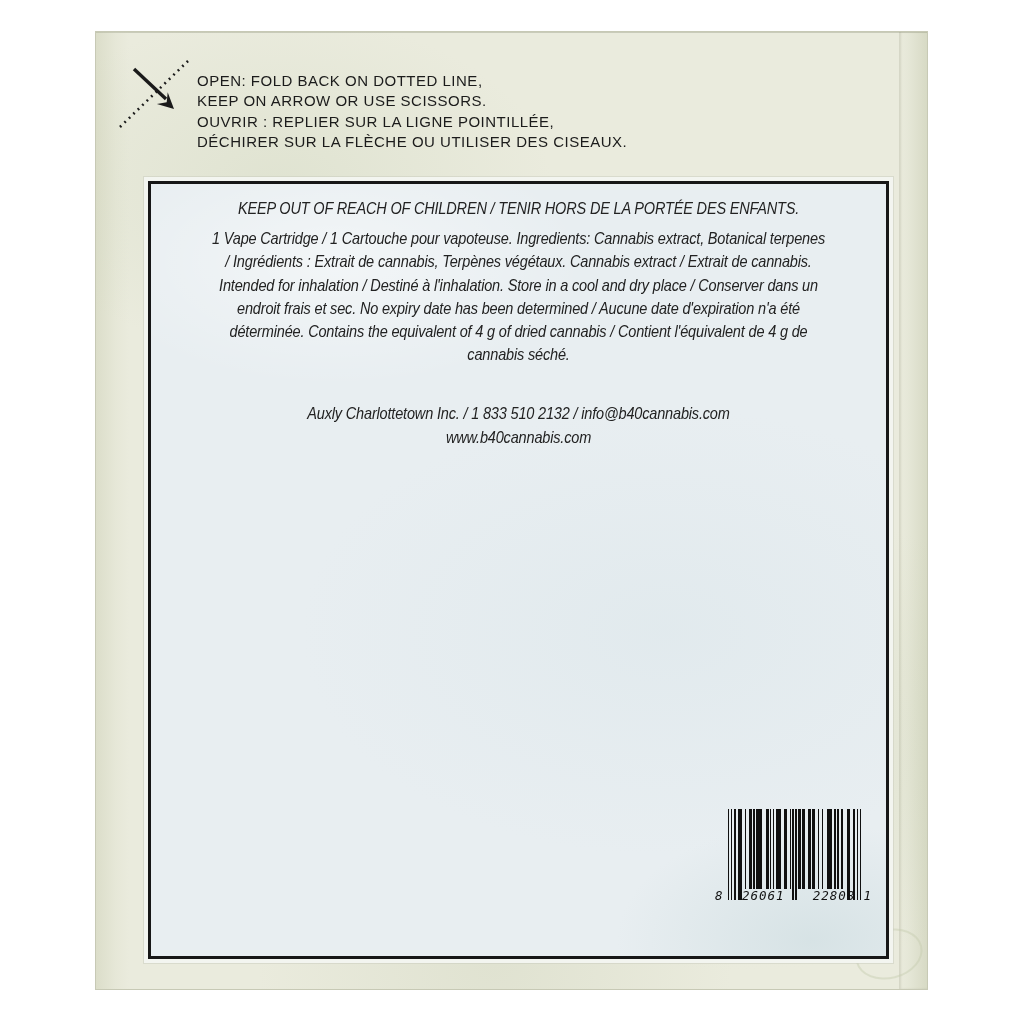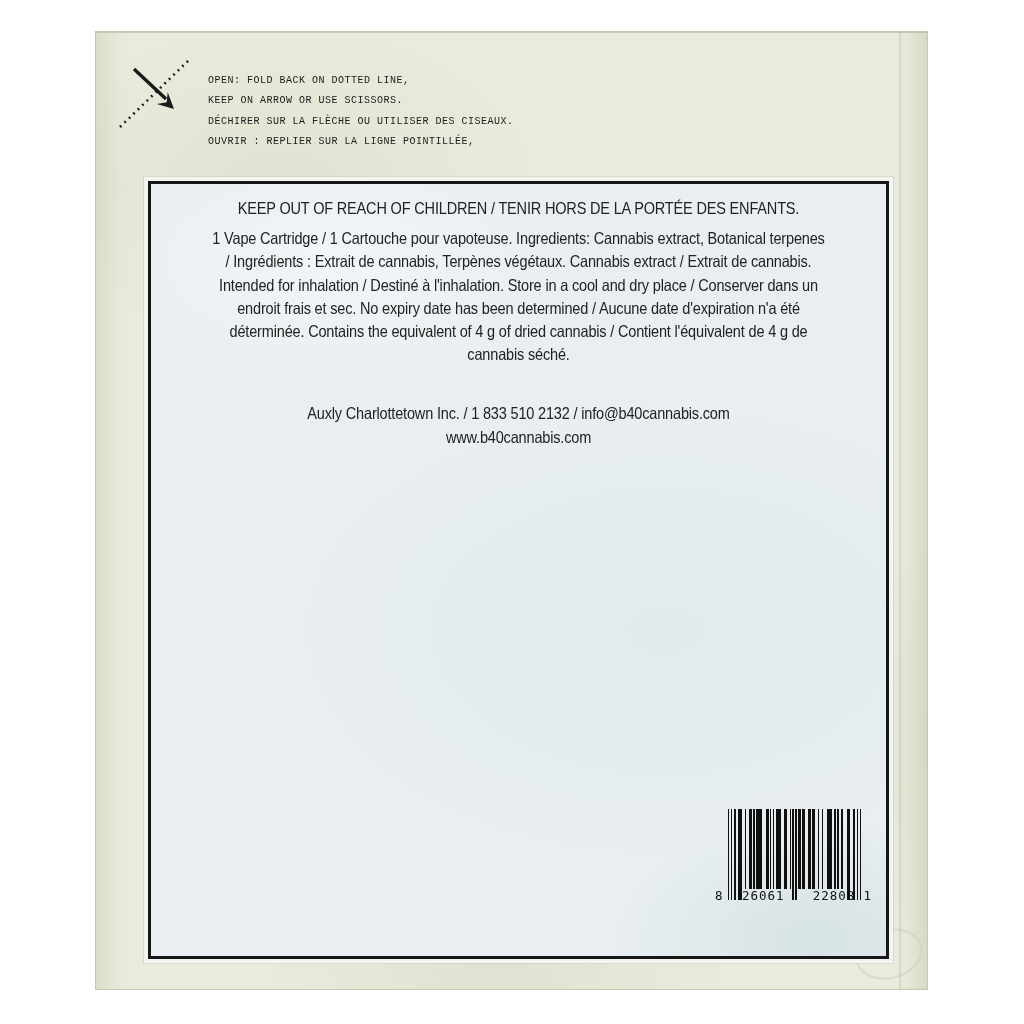--- a/index.html
+++ b/index.html
@@ -26,35 +26,35 @@
     background:linear-gradient(270deg, rgba(178,184,150,0.34), rgba(203,208,182,0.12) 70%, rgba(203,208,182,0) 100%);
     box-shadow: inset 2px 0 2px rgba(120,124,96,0.18);
   }
   .watermark{
     position:absolute;right:4px;bottom:10px;width:64px;height:46px;border-radius:50%;
     border:2px solid rgba(198,204,176,0.45);transform:rotate(-14deg);
   }
   
   .tear-icon{position:absolute;left:20px;top:25px;width:76px;height:74px;}
   .open-instructions{
-    position:absolute;left:112px;top:39px;
-    font-size:10px;line-height:20.4px;letter-spacing:0.5px;color:#1b1b1b;
+    position:absolute;left:101px;top:39px;
+    font-size:15px;line-height:20.4px;letter-spacing:0.5px;color:#1b1b1b;
     white-space:nowrap;
-    font-family:Liberation Mono, monospace;
   }
   
   .label-box{
     position:absolute;left:52px;top:149px;width:741px;height:778px;box-sizing:border-box;
     border:3px solid #171717;
     background-color:#e8eef1;
     background-image:
       radial-gradient(ellipse 420px 210px at 25% 10%, rgba(255,255,255,0.45), rgba(255,255,255,0) 60%),
       radial-gradient(ellipse 520px 320px at 70% 58%, rgba(219,230,234,0.50), rgba(219,230,234,0) 70%),
       radial-gradient(ellipse 280px 170px at 90% 98%, rgba(203,219,221,0.60), rgba(203,219,221,0) 70%);
     box-shadow: 0 0 0 4px #f3f5f0, 0 0 0 5px rgba(198,200,186,0.45);
+    font-style: italic;
   }
   .label-text{
     position:absolute;left:0;right:0;top:13px;text-align:center;color:#222222;
     font-size:16.5px;line-height:23.2px;letter-spacing:-0.2px;
     transform:scaleX(0.88);transform-origin:50% 0;
   }
   .label-text div{white-space:nowrap;}
   .heading{margin-bottom:7px;}
   .contact-block{margin-top:36px;}
   
@@ -79,22 +79,22 @@
 
   <svg class="tear-icon" viewBox="0 0 76 74" aria-hidden="true">
     <line x1="4" y1="70" x2="73" y2="3" stroke="#1a1a1a" stroke-width="2.6" stroke-dasharray="1.8 4.4"></line>
     <line x1="18" y1="12" x2="50" y2="42" stroke="#1a1a1a" stroke-width="3.4"></line>
     <polygon points="58,52 40.9,46.9 50.7,45.2 51.7,35.3" fill="#1a1a1a"></polygon>
   </svg>
 
   <div class="open-instructions">
     <div>OPEN: FOLD BACK ON DOTTED LINE,</div>
     <div>KEEP ON ARROW OR USE SCISSORS.</div>
+    <div>OUVRIR : REPLIER SUR LA LIGNE POINTILLÉE,</div>
     <div>DÉCHIRER SUR LA FLÈCHE OU UTILISER DES CISEAUX.</div>
-    <div>OUVRIR : REPLIER SUR LA LIGNE POINTILLÉE,</div>
   </div>
 
   <div class="label-box">
     <div class="label-text">
       <div class="heading">KEEP OUT OF REACH OF CHILDREN / TENIR HORS DE LA PORTÉE DES ENFANTS.</div>
       <div>1 Vape Cartridge / 1 Cartouche pour vapoteuse. Ingredients: Cannabis extract, Botanical terpenes</div>
       <div>/ Ingrédients : Extrait de cannabis, Terpènes végétaux. Cannabis extract / Extrait de cannabis.</div>
       <div>Intended for inhalation / Destiné à l'inhalation. Store in a cool and dry place / Conserver dans un</div>
       <div>endroit frais et sec. No expiry date has been determined / Aucune date d'expiration n'a été</div>
       <div>déterminée. Contains the equivalent of 4 g of dried cannabis / Contient l'équivalent de 4 g de</div>

